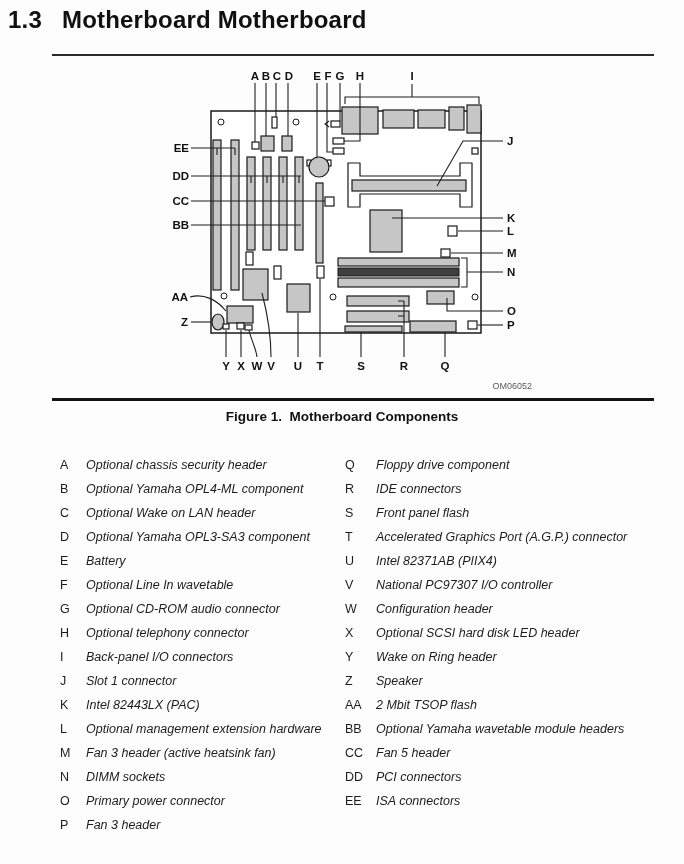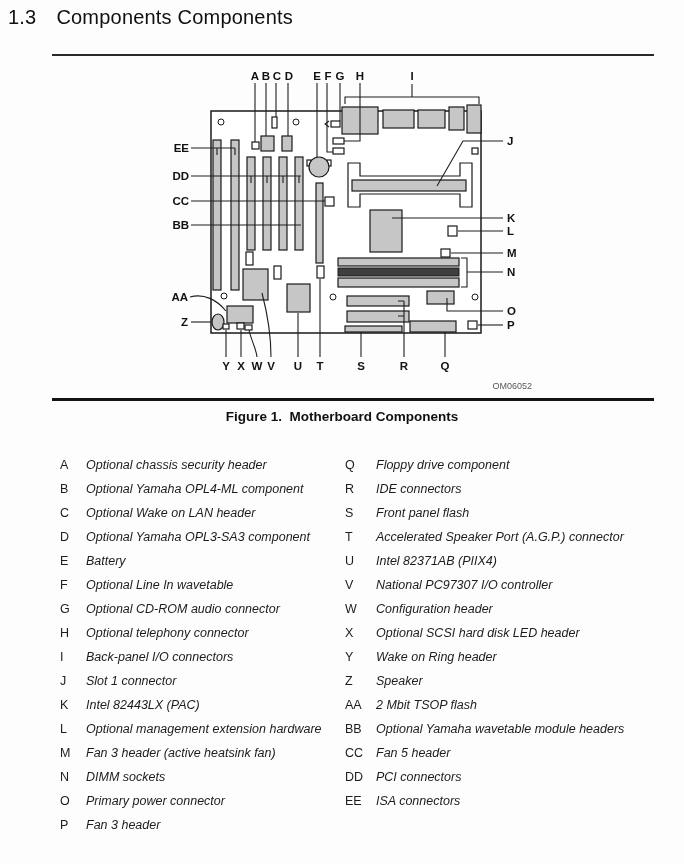--- a/index.html
+++ b/index.html
@@ -1,20 +1,20 @@
 <!DOCTYPE html>
 <html><head>
 <meta charset="utf-8">
 <style>
   html,body{margin:0;padding:0;background:#e8e8e8;}
   #page{position:relative;width:684px;height:864px;background:#fdfdfd;overflow:hidden;
         font-family:"Liberation Sans",sans-serif;color:#161616;}
   
   #title{position:absolute;top:6px;left:8px;display:flex;gap:20px;
-         font-size:20px;font-weight:normal;letter-spacing:.2px;color:#101010;}
+         font-size:24px;font-weight:bold;letter-spacing:.2px;color:#101010;}
   #rule-top{position:absolute;top:54px;left:52px;width:602px;height:2px;background:#2a2a2a;}
   
   #diagram{position:absolute;top:58px;left:0;width:684px;height:340px;}
   .board-line{fill:#ffffff;stroke:#1a1a1a;stroke-width:1.5;}
   .comp{fill:#c6c6c6;stroke:#1a1a1a;stroke-width:1.2;}
   .comp-w{fill:#ffffff;stroke:#1a1a1a;stroke-width:1.2;}
   .comp-d{fill:#3f3f3f;stroke:#1a1a1a;stroke-width:1;}
   .hole{fill:#ffffff;stroke:#1a1a1a;stroke-width:1;}
   .lead{fill:none;stroke:#1e1e1e;stroke-width:1.1;}
   .dlabel{font-family:"Liberation Sans",sans-serif;font-size:11.5px;font-weight:600;fill:#111;}
@@ -32,21 +32,21 @@
   #legend-right .legend-key{width:31px;flex:0 0 31px;}
   .legend-label{white-space:nowrap;font-style:italic;}
 </style>
 </head>
 <body>
 
 <div id="page">
 
   <div id="title">
     <span>1.3</span>
-    <span>Components Components</span>
+    <span>Motherboard Motherboard</span>
   </div>
   <div id="rule-top"></div>
 
   <svg id="diagram" viewBox="0 58 684 340" xmlns="http://www.w3.org/2000/svg">
 
     <g>
       <rect class="board-line" x="211" y="111" width="270" height="222"></rect>
       <circle class="hole" cx="221" cy="122" r="3"></circle>
       <circle class="hole" cx="296" cy="122" r="3"></circle>
       <circle class="hole" cx="224" cy="296" r="3"></circle>
@@ -291,21 +291,21 @@
         <span class="legend-label">IDE connectors</span>
       </div>
 
       <div class="legend-row">
         <span class="legend-key">S</span>
         <span class="legend-label">Front panel flash</span>
       </div>
 
       <div class="legend-row">
         <span class="legend-key">T</span>
-        <span class="legend-label">Accelerated Speaker Port (A.G.P.) connector</span>
+        <span class="legend-label">Accelerated Graphics Port (A.G.P.) connector</span>
       </div>
 
       <div class="legend-row">
         <span class="legend-key">U</span>
         <span class="legend-label">Intel 82371AB (PIIX4)</span>
       </div>
 
       <div class="legend-row">
         <span class="legend-key">V</span>
         <span class="legend-label">National PC97307 I/O controller</span>

